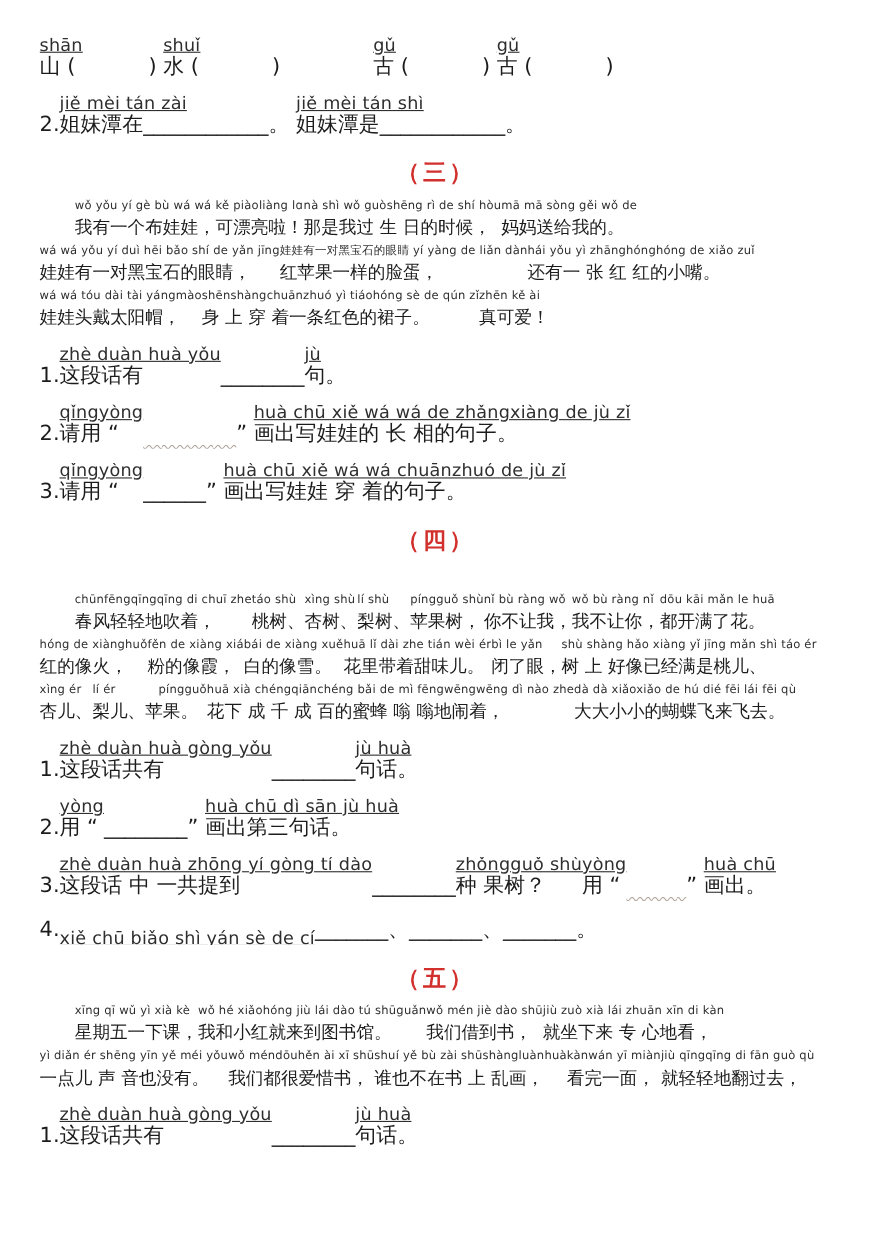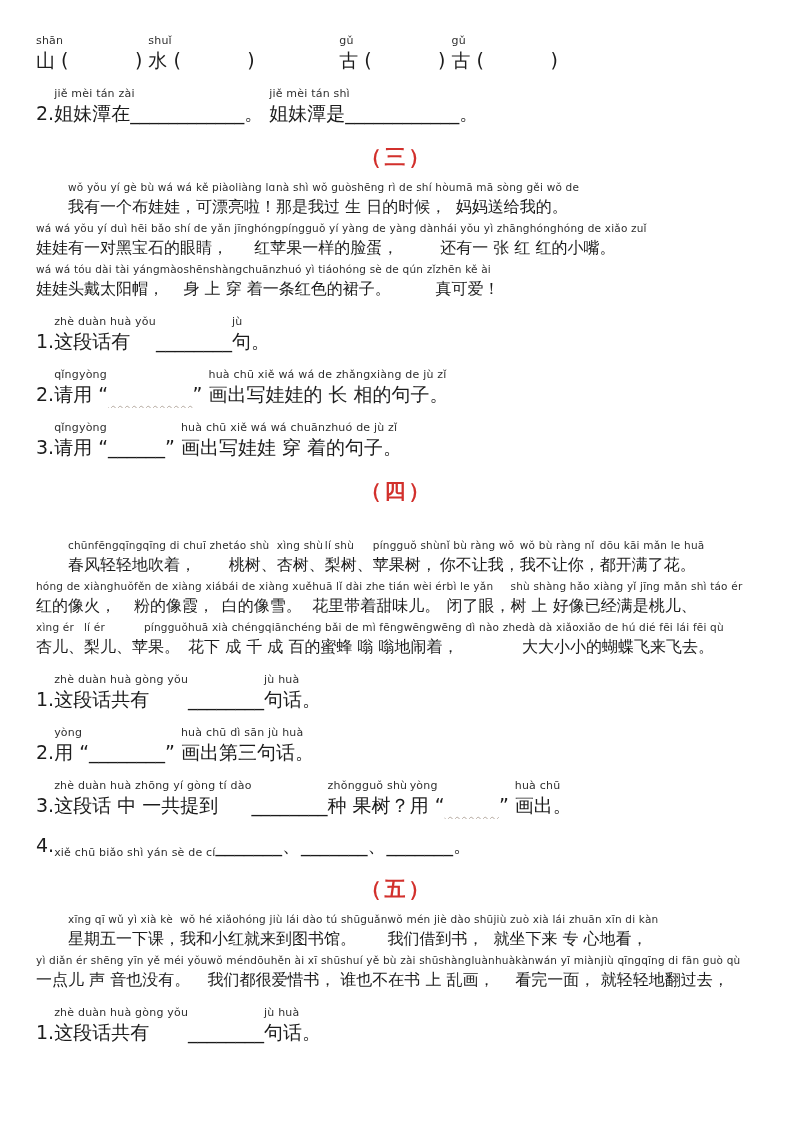--- a/index.html
+++ b/index.html
@@ -7,21 +7,21 @@
     width:793px; min-height:1122px; background:#ffffff;
     font-family:"DejaVu Sans", sans-serif; color:#1c1c1c;
   }
   .sheet { padding:34px 36px 20px 36px; box-sizing:border-box; }
   .line { white-space:nowrap; overflow:hidden; }
   .seg { display:inline-flex; flex-direction:column; align-items:flex-start; vertical-align:bottom; }
   .pinyin {
     font-size:10.5px; line-height:13px; white-space:pre; color:#2e2e2e;
     letter-spacing:0.2px;
   }
-  .question .pinyin, .fill .pinyin { font-size:11px; }
+  .question .pinyin, .fill .pinyin { font-size:16px;text-decoration:underline; }
   .cn { white-space:pre; }
   .para .cn { font-size:16px; line-height:26px; }
   .question .cn, .fill .cn { font-size:19px; line-height:27px; }
   .fill { margin-bottom:10px; }
   .question { margin-top:13px; }
   .para { margin-bottom:2px; }
   .indent { padding-left:32px; }
   .sec-header {
     text-align:center; font-size:21px; font-weight:bold;
     letter-spacing:3px; margin:16px 0 10px 0;
@@ -72,21 +72,21 @@
         <span class="pinyin" style="color: rgb(46, 46, 46);">nà shì wǒ guòshēng rì de shí hòu</span>
         <span class="cn">那是我过 生 日的时候，</span>
       </span><span class="seg">
         <span class="pinyin" style="color: rgb(46, 46, 46);">mā mā sòng gěi wǒ de</span>
         <span class="cn">妈妈送给我的。</span>
       </span></div>
     <div class="line para"><span class="seg">
         <span class="pinyin" style="color: rgb(46, 46, 46);">wá wá yǒu yí duì hēi bǎo shí de yǎn jīng</span>
         <span class="cn">娃娃有一对黑宝石的眼睛，</span>
       </span><span class="seg">
-        <span class="pinyin" style="color: rgb(46, 46, 46);">hóngpíngguǒ yí yàng de yàng dàn</span>
+        <span class="pinyin" style="color: rgb(46, 46, 46);">娃娃有一对黑宝石的眼睛 yí yàng de liǎn dàn</span>
         <span class="cn">红苹果一样的脸蛋，</span>
       </span><span class="seg">
         <span class="pinyin" style="color: rgb(46, 46, 46);">hái yǒu yì zhānghónghóng de xiǎo zuǐ</span>
         <span class="cn">还有一 张 红 红的小嘴。</span>
       </span></div>
     <div class="line para"><span class="seg">
         <span class="pinyin" style="color: rgb(46, 46, 46);">wá wá tóu dài tài yángmào</span>
         <span class="cn">娃娃头戴太阳帽，</span>
       </span><span class="seg">
         <span class="pinyin" style="color: rgb(46, 46, 46);">shēnshàngchuānzhuó yì tiáohóng sè de qún zǐ</span>

